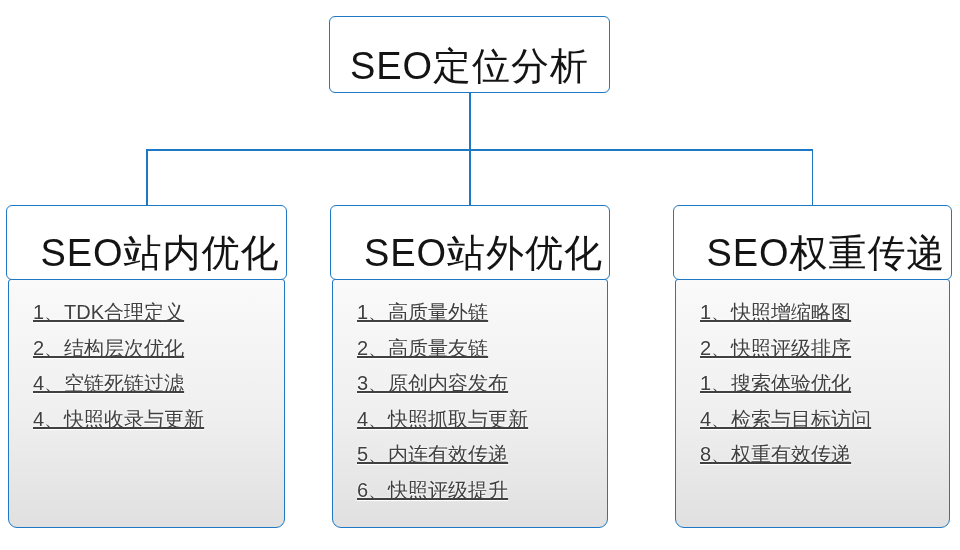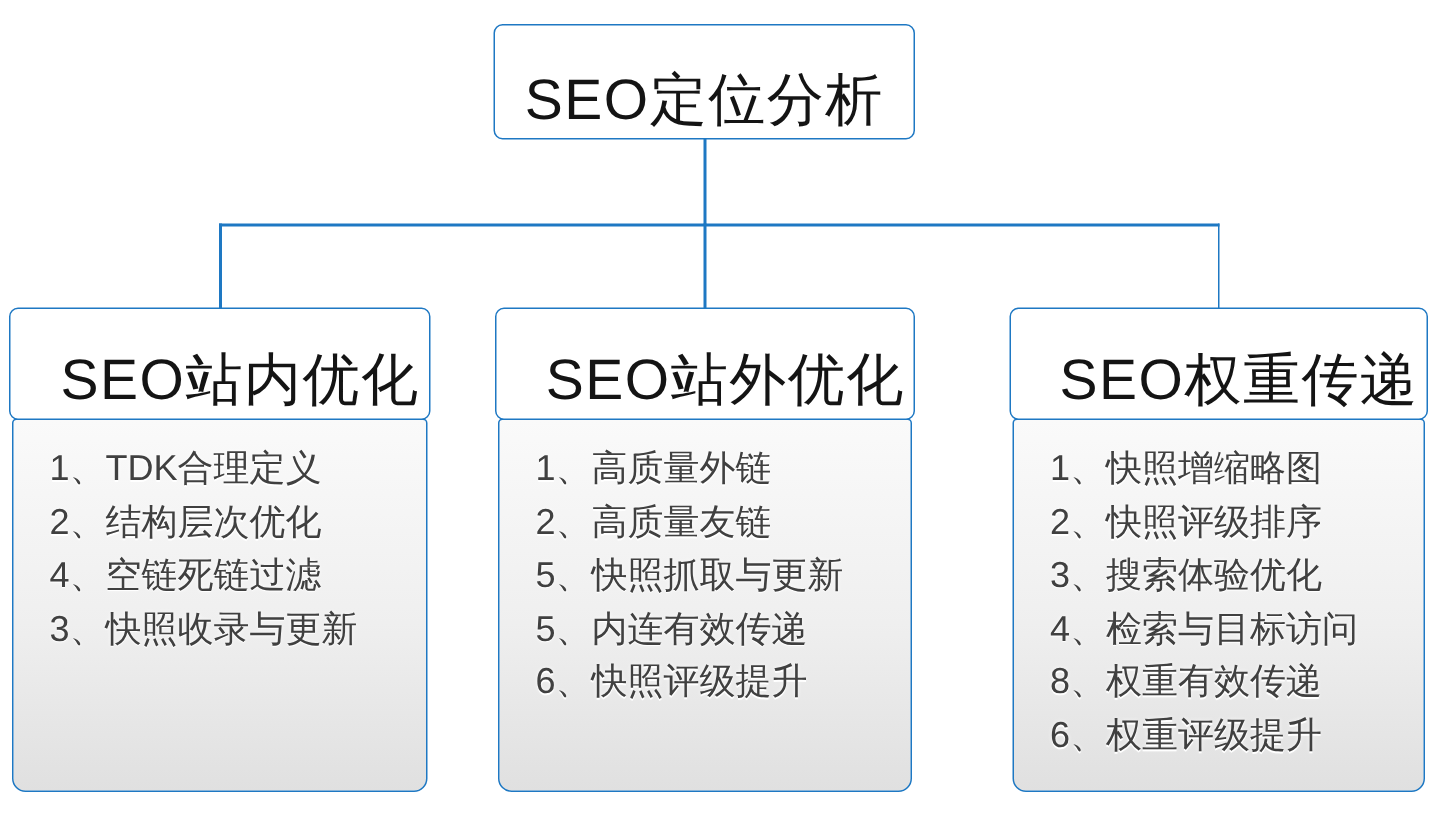--- a/index.html
+++ b/index.html
@@ -22,22 +22,23 @@
   .c2{left:330px;width:280px;}
   .c3{left:673px;width:279px;}
   .head-node.w{left:0;right:0;top:0;position:absolute;padding-left:27px;}
   .list-box{
     position:absolute;top:74px;left:2px;right:2px;height:249px;box-sizing:border-box;
     border:1.5px solid #1e78c3;border-radius:3px 3px 9px 9px;
     background:linear-gradient(#fafafa 0%,#efefef 55%,#e0e0e0 100%);
     padding:15px 0 0 24px;z-index:1;
   }
   .list-item{
-    font-size:24px;line-height:35.5px;color:#404040;white-space:nowrap;
+    font-size:20px;line-height:35.5px;color:#404040;white-space:nowrap;
     text-shadow:0 1px 0 #ffffff,0 0 3px rgba(255,255,255,.85);
+    text-decoration:underline;
   }
   .line{position:absolute;background:#1e78c3;}
   .v{width:1.5px;}
   .h{height:1.5px;}
   .v-root{left:469px;top:92px;height:58px;}
   .h-main{left:146px;top:149px;width:667px;}
   .v-left{left:146px;top:149px;height:57px;}
   .v-mid{left:469px;top:149px;height:57px;}
   .v-right{left:811.5px;top:149px;height:57px;}
 </style>
@@ -57,44 +58,44 @@
   <div class="line v v-right"></div>
 
   <div class="col c1">
     <div class="node head-node w">
       <span class="node-title">SEO站内优化</span>
     </div>
     <div class="list-box">
       <div class="list-item">1、TDK合理定义</div>
       <div class="list-item">2、结构层次优化</div>
       <div class="list-item">4、空链死链过滤</div>
-      <div class="list-item">3、快照收录与更新</div>
+      <div class="list-item">4、快照收录与更新</div>
     </div>
   </div>
 
   <div class="col c2">
     <div class="node head-node w">
       <span class="node-title">SEO站外优化</span>
     </div>
     <div class="list-box">
       <div class="list-item">1、高质量外链</div>
       <div class="list-item">2、高质量友链</div>
-      <div class="list-item">5、快照抓取与更新</div>
+      <div class="list-item">3、原创内容发布</div>
+      <div class="list-item">4、快照抓取与更新</div>
       <div class="list-item">5、内连有效传递</div>
       <div class="list-item">6、快照评级提升</div>
     </div>
   </div>
 
   <div class="col c3">
     <div class="node head-node w">
       <span class="node-title">SEO权重传递</span>
     </div>
     <div class="list-box">
       <div class="list-item">1、快照增缩略图</div>
       <div class="list-item">2、快照评级排序</div>
-      <div class="list-item">3、搜索体验优化</div>
+      <div class="list-item">1、搜索体验优化</div>
       <div class="list-item">4、检索与目标访问</div>
       <div class="list-item">8、权重有效传递</div>
-      <div class="list-item">6、权重评级提升</div>
     </div>
   </div>
 
 </div>
 
 </body></html>

